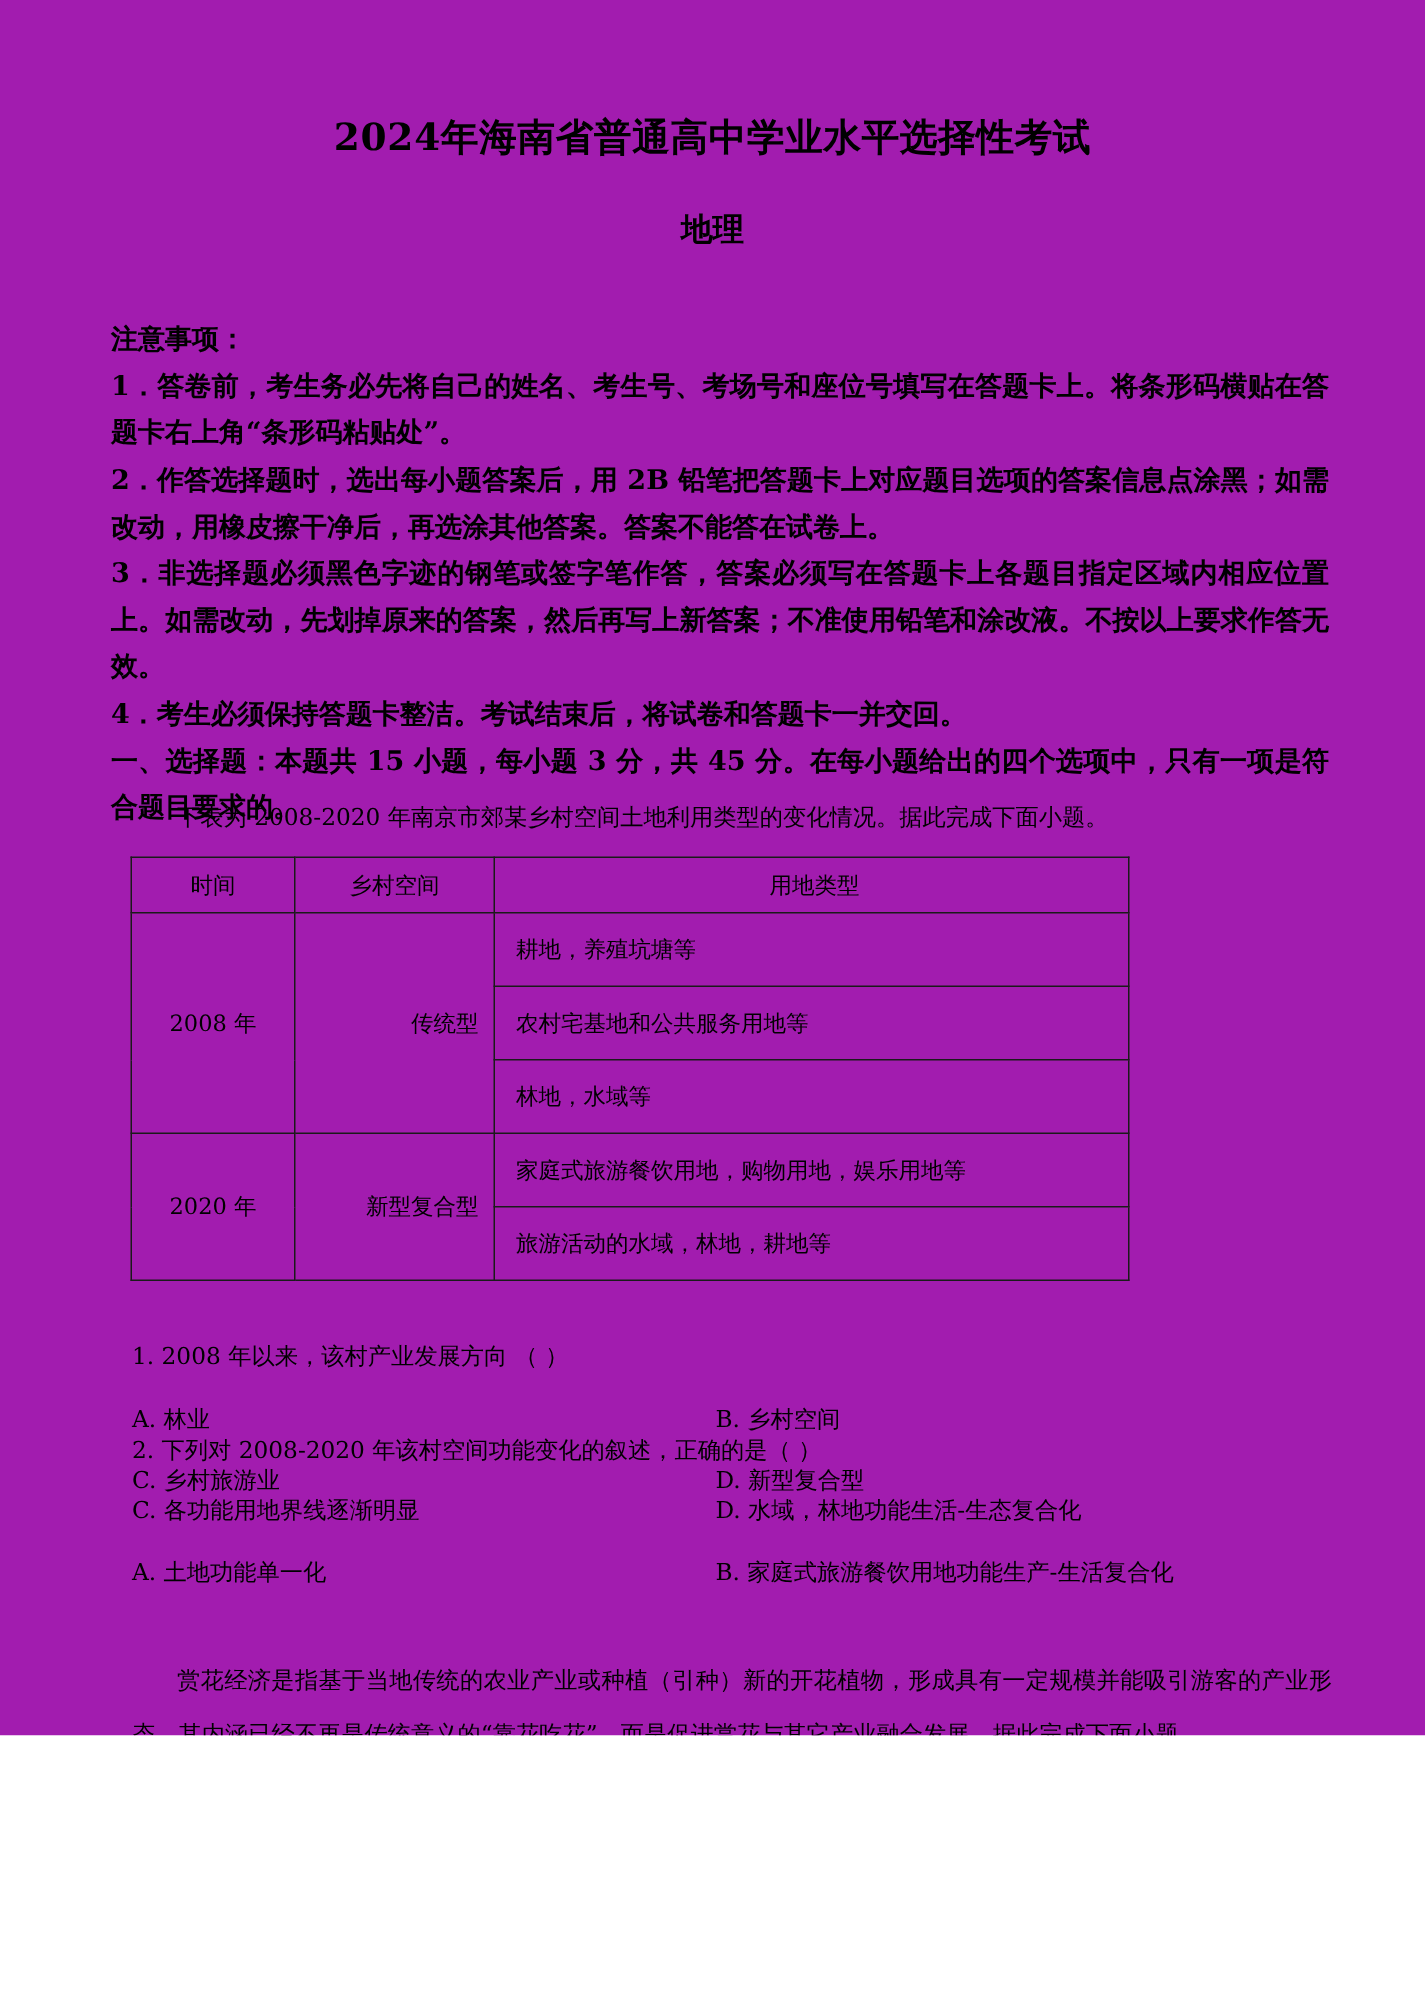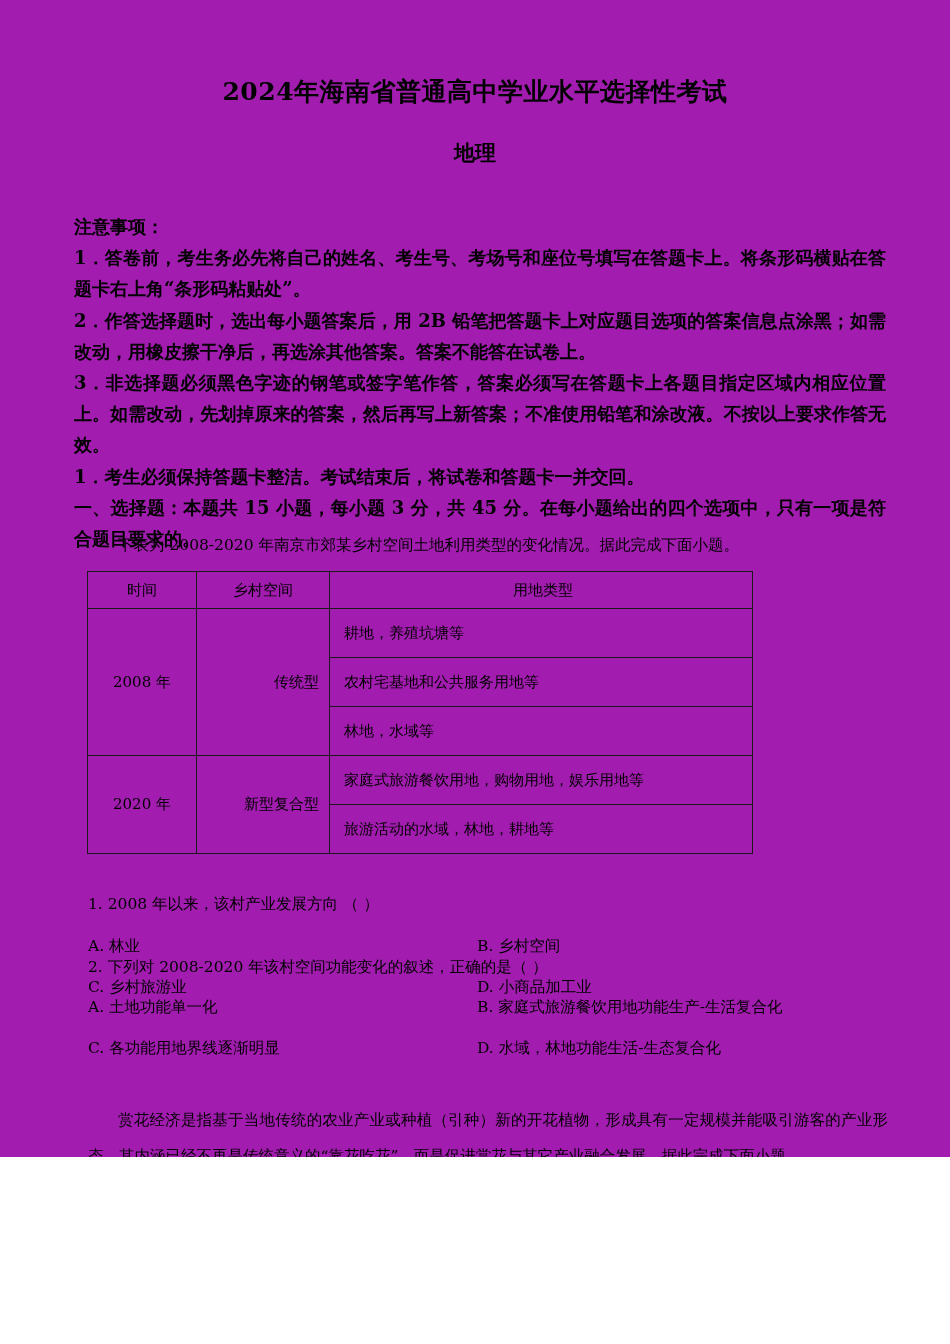--- a/index.html
+++ b/index.html
@@ -163,21 +163,21 @@
 <div class="page">
 
   <div class="doc-title">2024年海南省普通高中学业水平选择性考试</div>
   <div class="doc-subject">地理</div>
 
   <div class="notice-block">
     <p>注意事项：</p>
     <p>1．答卷前，考生务必先将自己的姓名、考生号、考场号和座位号填写在答题卡上。将条形码横贴在答题卡右上角“条形码粘贴处”。</p>
     <p>2．作答选择题时，选出每小题答案后，用 2B 铅笔把答题卡上对应题目选项的答案信息点涂黑；如需改动，用橡皮擦干净后，再选涂其他答案。答案不能答在试卷上。</p>
     <p>3．非选择题必须黑色字迹的钢笔或签字笔作答，答案必须写在答题卡上各题目指定区域内相应位置上。如需改动，先划掉原来的答案，然后再写上新答案；不准使用铅笔和涂改液。不按以上要求作答无效。</p>
-    <p>1．考生必须保持答题卡整洁。考试结束后，将试卷和答题卡一并交回。</p>
+    <p>4．考生必须保持答题卡整洁。考试结束后，将试卷和答题卡一并交回。</p>
     <p>一、选择题：本题共 15 小题，每小题 3 分，共 45 分。在每小题给出的四个选项中，只有一项是符合题目要求的。</p>
   </div>
 
   <div class="lead-in">下表为 2008-2020 年南京市郊某乡村空间土地利用类型的变化情况。据此完成下面小题。</div>
 
   <table class="data-table">
     <tbody>
       <tr>
         <td class="c-time hdr">时间</td>
         <td class="c-space hdr">乡村空间</td>
@@ -209,34 +209,34 @@
 
   <div class="question" style="top: 890px;">
     <div class="q-stem">1. 2008 年以来，该村产业发展方向        （    ）</div>
     <div style="height:14px"></div>
     <div class="opt-row">
       <span class="opt col-a">A. 林业</span>
       <span class="opt col-b">B. 乡村空间</span>
     </div>
     <div class="opt-row">
       <span class="opt col-a">C. 乡村旅游业</span>
-      <span class="opt col-b">D. 小商品加工业</span>
+      <span class="opt col-b">D. 新型复合型</span>
     </div>
   </div>
 
   <div class="question" style="top: 953px;">
     <div class="q-stem">2. 下列对 2008-2020 年该村空间功能变化的叙述，正确的是（    ）</div>
     <div style="height:12px"></div>
     <div class="opt-row">
+      <span class="opt col-a">C. 各功能用地界线逐渐明显</span>
+      <span class="opt col-b">D. 水域，林地功能生活-生态复合化</span>
+    </div>
+    <div class="opt-row">
       <span class="opt col-a">A. 土地功能单一化</span>
       <span class="opt col-b">B. 家庭式旅游餐饮用地功能生产-生活复合化</span>
     </div>
-    <div class="opt-row">
-      <span class="opt col-a">C. 各功能用地界线逐渐明显</span>
-      <span class="opt col-b">D. 水域，林地功能生活-生态复合化</span>
-    </div>
   </div>
 
   <div class="narrative">赏花经济是指基于当地传统的农业产业或种植（引种）新的开花植物，形成具有一定规模并能吸引游客的产业形态。其内涵已经不再是传统意义的“靠花吃花”，而是促进赏花与其它产业融合发展。据此完成下面小题。</div>
 
   <div class="footer">第1页/共7页</div>
 
 </div>
 
 </body></html>

